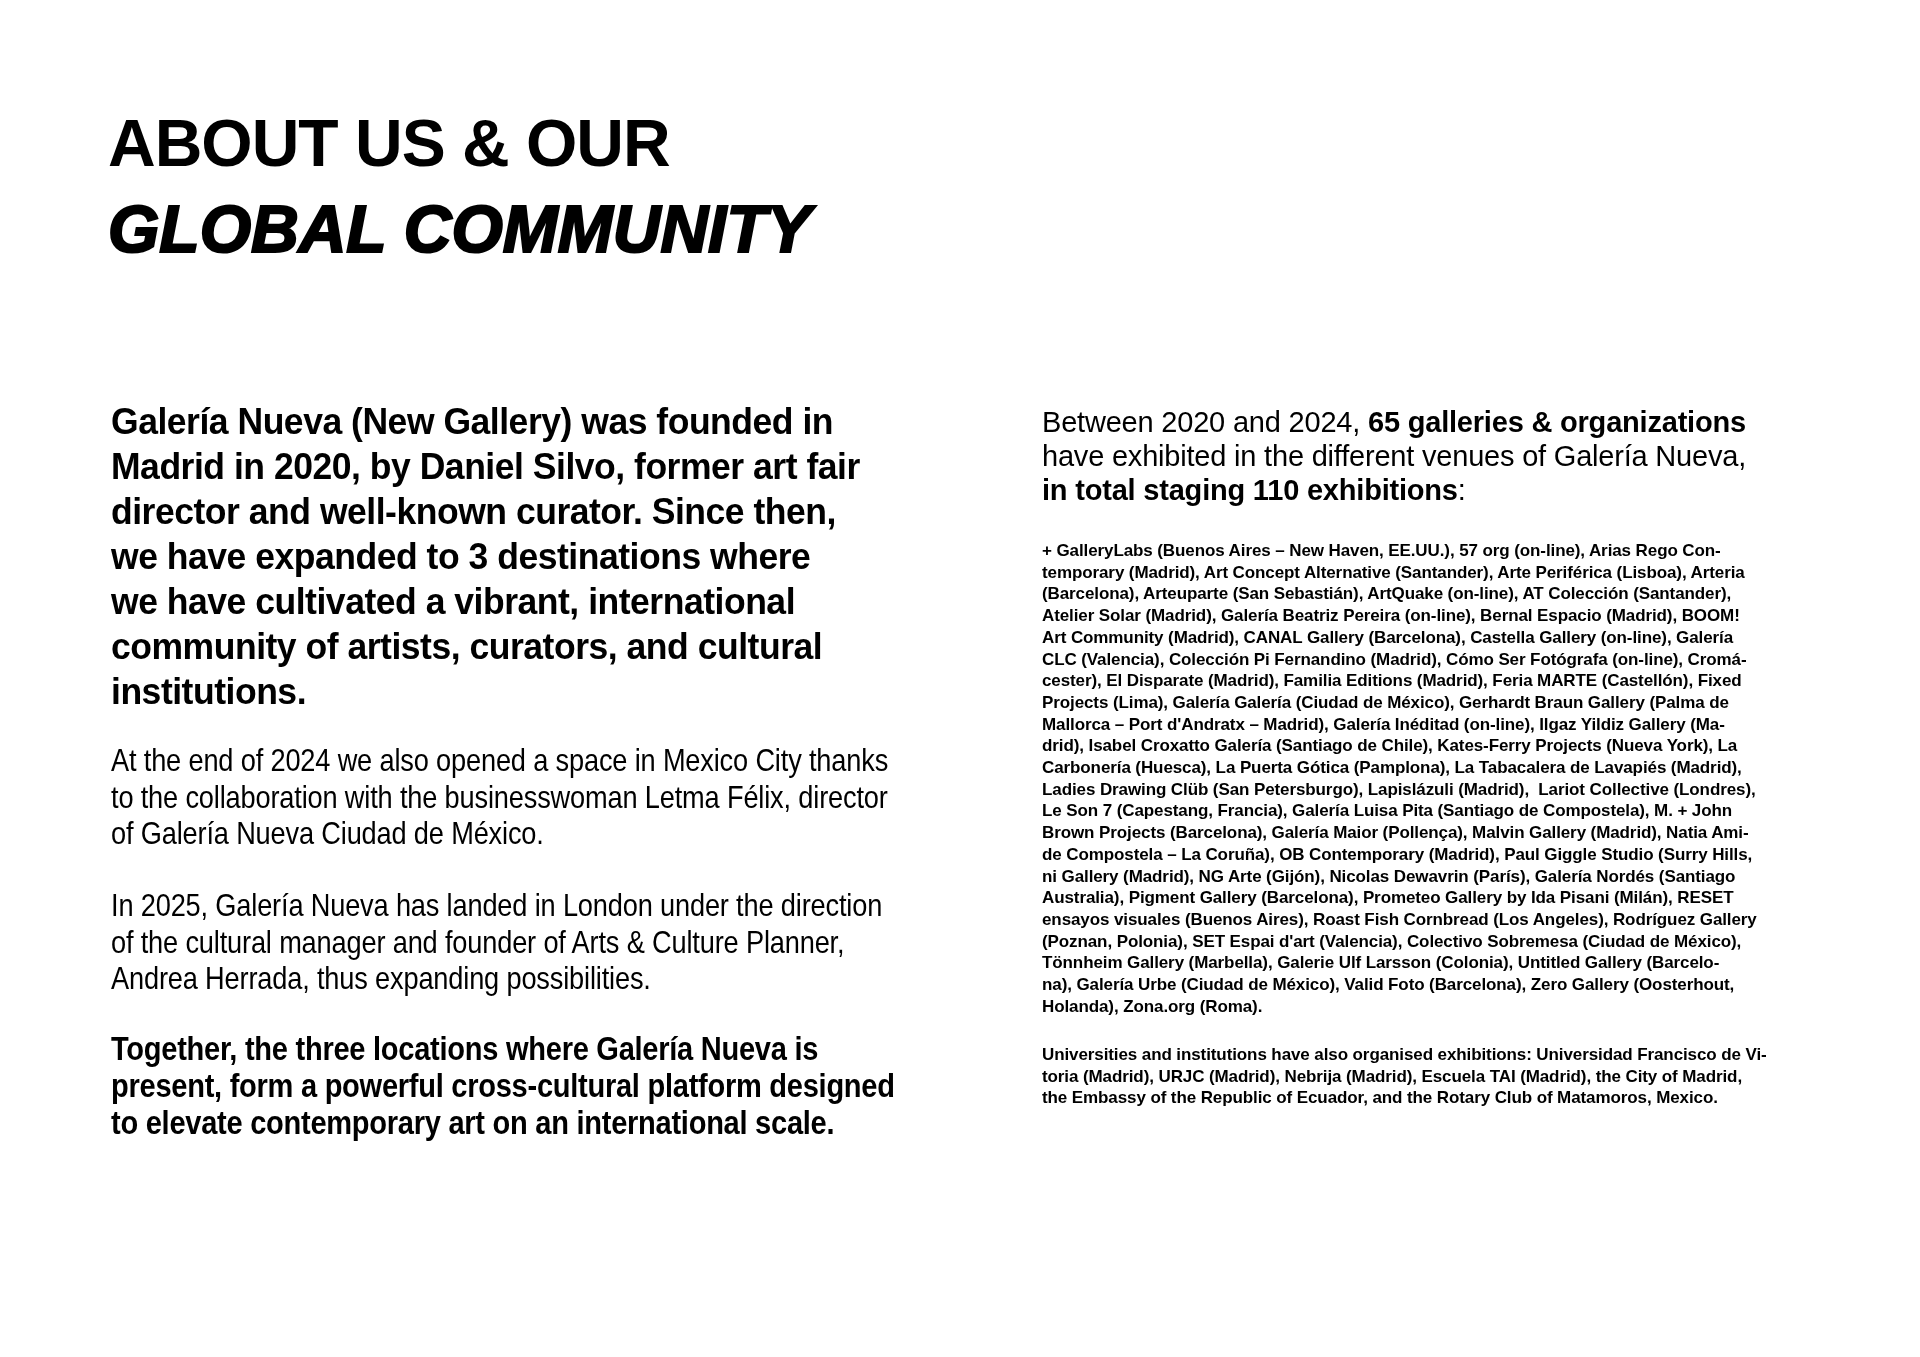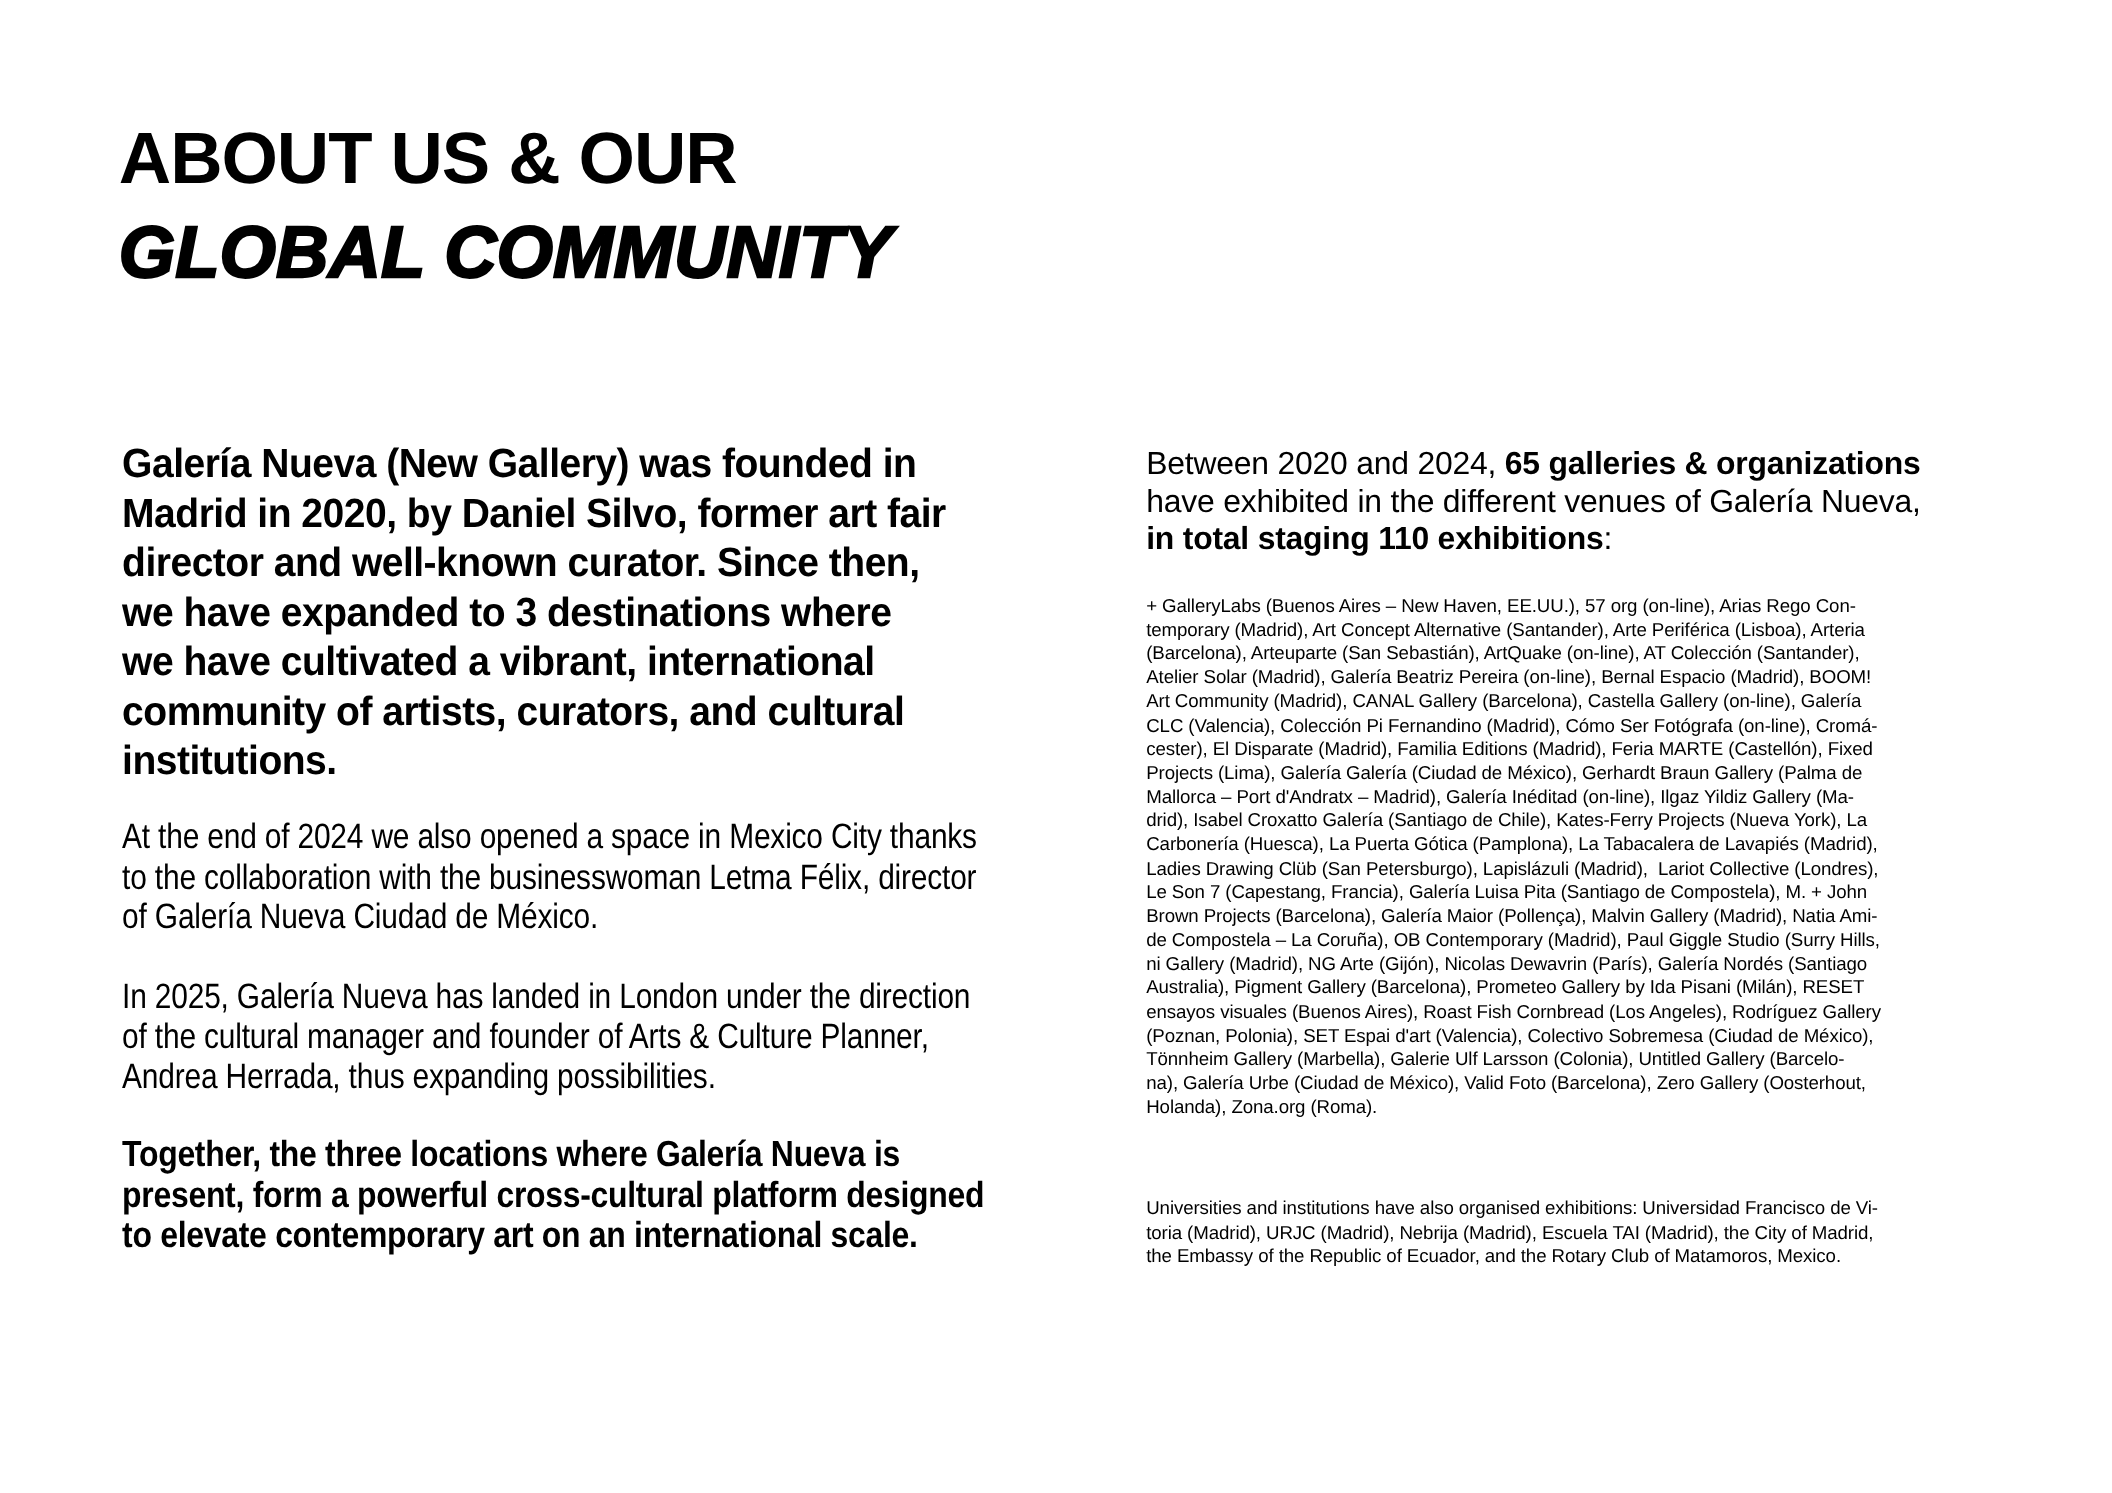--- a/index.html
+++ b/index.html
@@ -40,23 +40,23 @@
   .london { top: 887px; }
   .together {
     left: 111px; top: 1030px;
     font-size: 33px; line-height: 37px; font-weight: 700;
     letter-spacing: -0.3px;
     transform: scaleX(0.88); transform-origin: 0 0;
   }
 
   
   .stats { left: 1042px; top: 405px; font-size: 29px; line-height: 34px; font-weight: 400; letter-spacing: -0.2px; }
-  .small-text { left: 1042px; font-size: 17px; line-height: 21.7px; font-weight: 400; letter-spacing: -0.1px; }
+  .small-text { left: 1042px; font-size: 17px; line-height: 21.7px; font-weight: 700; letter-spacing: -0.1px; }
   .gallery-list { top: 540px; }
-  .universities { top: 1088px; }
+  .universities { top: 1044px; }
 </style>
 </head>
 <body>
 
 <div class="page">
 
   <h1 class="abs title" style="margin:0;">
     <div class="t1">ABOUT US &amp; OUR</div>
     <div class="t2">GLOBAL COMMUNITY</div>
   </h1>

